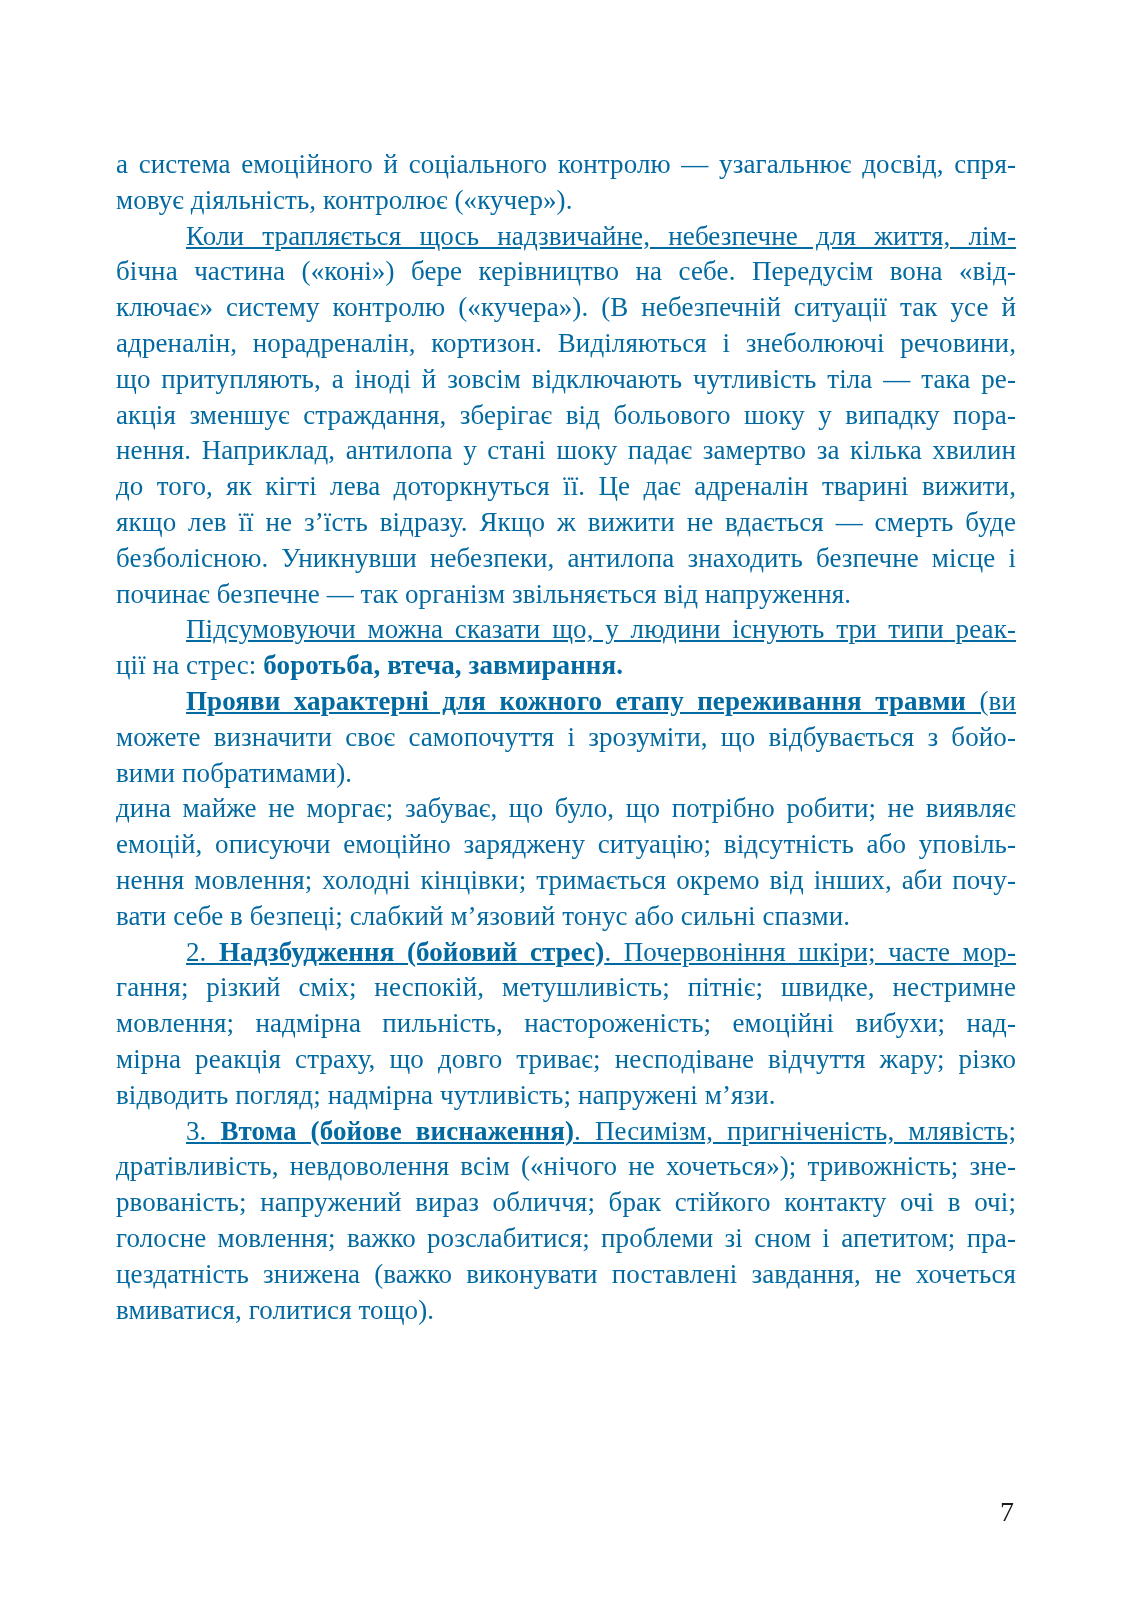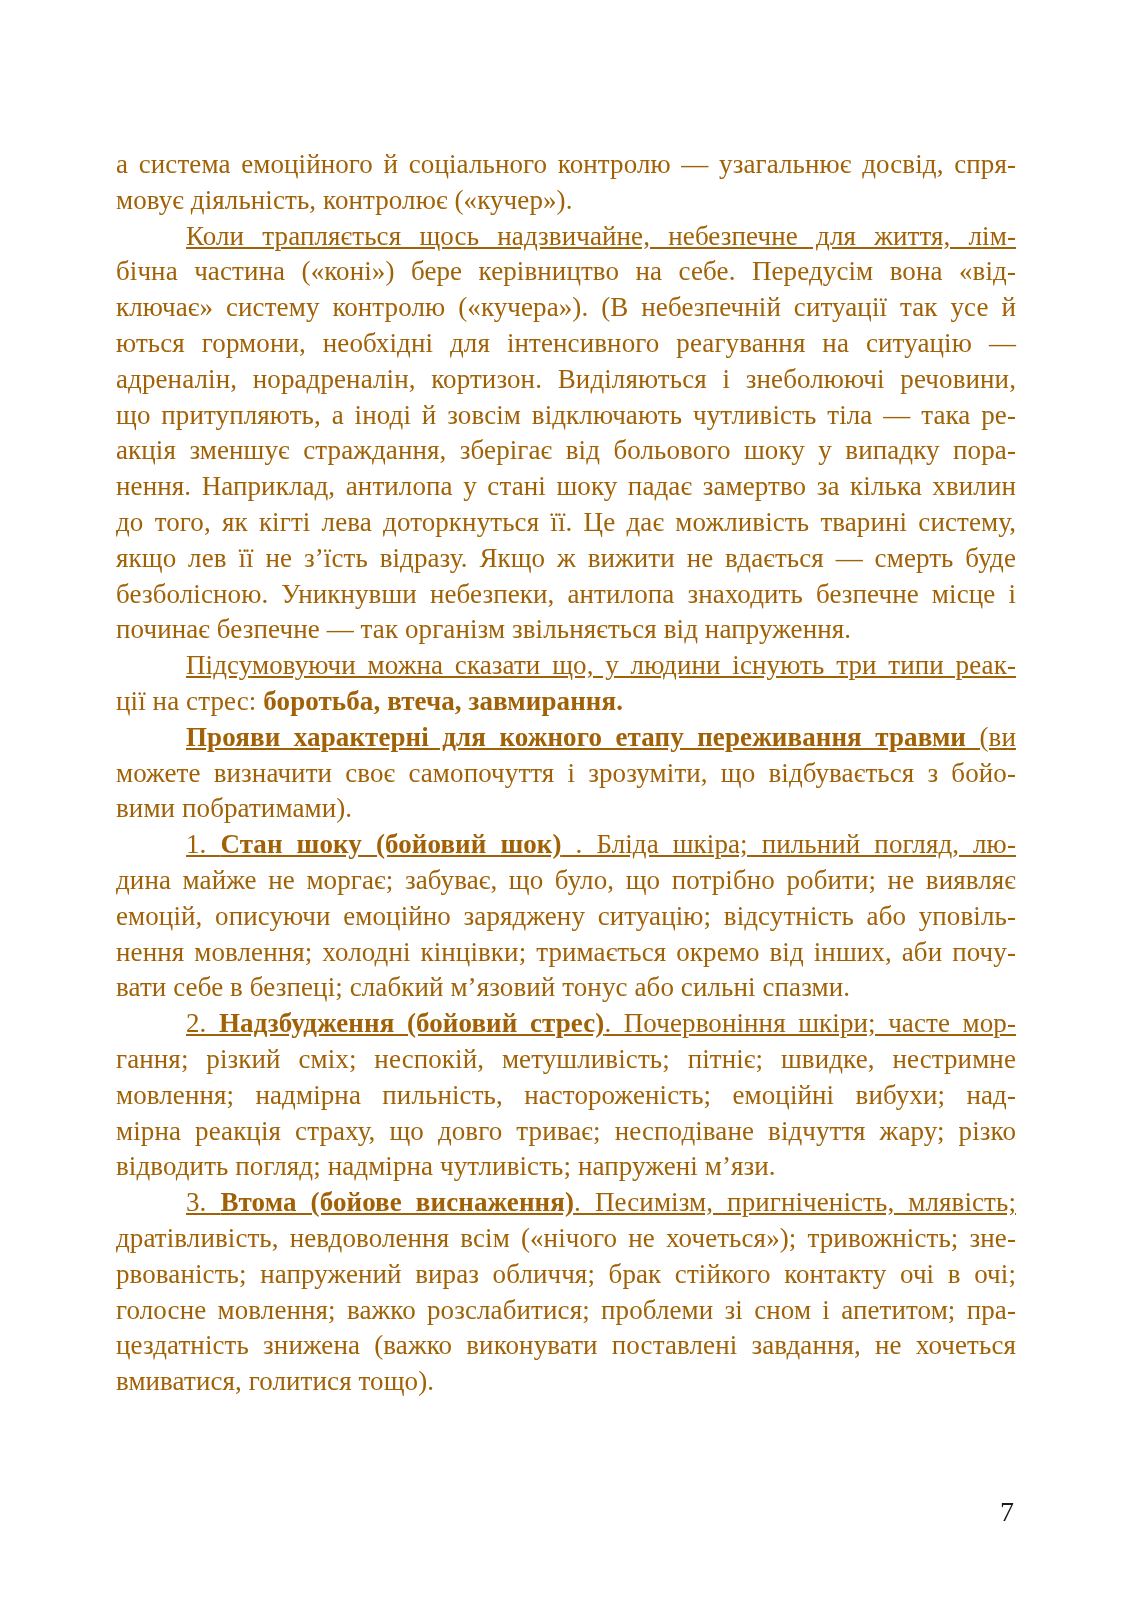--- a/index.html
+++ b/index.html
@@ -24,21 +24,21 @@
     position: absolute;
     left: 116px;
     top: 147px;
     width: 900px;
   }
   .line {
     font-size: 27px;
     line-height: 35.8px;
     text-align: justify;
     text-align-last: justify;
-    color: #a16207;
+    color: #0369a1;
     letter-spacing: 0.1px;
   }
   .line.last {
     text-align-last: left;
   }
   .line.indent {
     text-indent: 70px;
     text-decoration: underline;
   }
   .seg.b {
@@ -58,35 +58,33 @@
 </head>
 <body>
 
 <div class="page">
   <div class="page-text">
       <div class="line"><span class="seg">а система емоційного й соціального контролю — узагальнює досвід, спря-</span></div>
       <div class="line last"><span class="seg">мовує діяльність, контролює («кучер»).</span></div>
       <div class="line indent"><span class="seg">Коли трапляється щось надзвичайне, небезпечне для життя, лім-</span></div>
       <div class="line"><span class="seg">бічна частина («коні») бере керівництво на себе. Передусім вона «від-</span></div>
       <div class="line"><span class="seg">ключає» систему контролю («кучера»). (В небезпечній ситуації так усе й</span></div>
-      <div class="line"><span class="seg">ються гормони, необхідні для інтенсивного реагування на ситуацію —</span></div>
       <div class="line"><span class="seg">адреналін, норадреналін, кортизон. Виділяються і знеболюючі речовини,</span></div>
       <div class="line"><span class="seg">що притупляють, а іноді й зовсім відключають чутливість тіла — така ре-</span></div>
       <div class="line"><span class="seg">акція зменшує страждання, зберігає від больового шоку у випадку пора-</span></div>
       <div class="line"><span class="seg">нення. Наприклад, антилопа у стані шоку падає замертво за кілька хвилин</span></div>
-      <div class="line"><span class="seg">до того, як кігті лева доторкнуться її. Це дає можливість тварині систему,</span></div>
+      <div class="line"><span class="seg">до того, як кігті лева доторкнуться її. Це дає адреналін тварині вижити,</span></div>
       <div class="line"><span class="seg">якщо лев її не з’їсть відразу. Якщо ж вижити не вдається — смерть буде</span></div>
       <div class="line"><span class="seg">безболісною. Уникнувши небезпеки, антилопа знаходить безпечне місце і</span></div>
       <div class="line last"><span class="seg">починає безпечне — так організм звільняється від напруження.</span></div>
       <div class="line indent"><span class="seg">Підсумовуючи  можна сказати що, у людини існують три типи реак-</span></div>
       <div class="line last"><span class="seg">ції на стрес: </span><span class="seg b">боротьба, втеча, завмирання.</span></div>
       <div class="line indent"><span class="seg b">Прояви характерні для кожного етапу переживання травми</span><span class="seg"> (ви</span></div>
       <div class="line"><span class="seg">можете визначити своє самопочуття і зрозуміти, що відбувається з бойо-</span></div>
       <div class="line last"><span class="seg">вими побратимами).</span></div>
-      <div class="line indent"><span class="seg">1. </span><span class="seg b">Стан шоку (бойовий шок)</span><span class="seg"> . Бліда шкіра; пильний погляд, лю-</span></div>
       <div class="line"><span class="seg">дина майже не моргає; забуває, що було, що потрібно робити; не виявляє</span></div>
       <div class="line"><span class="seg">емоцій, описуючи емоційно заряджену ситуацію; відсутність або уповіль-</span></div>
       <div class="line"><span class="seg">нення мовлення; холодні кінцівки; тримається окремо від інших, аби почу-</span></div>
       <div class="line last"><span class="seg">вати себе в безпеці; слабкий м’язовий тонус або сильні спазми.</span></div>
       <div class="line indent"><span class="seg">2. </span><span class="seg b">Надзбудження (бойовий стрес)</span><span class="seg">. Почервоніння шкіри; часте мор-</span></div>
       <div class="line"><span class="seg">гання; різкий сміх; неспокій, метушливість; пітніє; швидке, нестримне</span></div>
       <div class="line"><span class="seg">мовлення; надмірна пильність, настороженість; емоційні вибухи; над-</span></div>
       <div class="line"><span class="seg">мірна реакція страху, що довго триває; несподіване відчуття жару; різко</span></div>
       <div class="line last"><span class="seg">відводить погляд; надмірна чутливість; напружені м’язи.</span></div>
       <div class="line indent"><span class="seg">3. </span><span class="seg b">Втома (бойове виснаження)</span><span class="seg">. Песимізм, пригніченість, млявість;</span></div>

